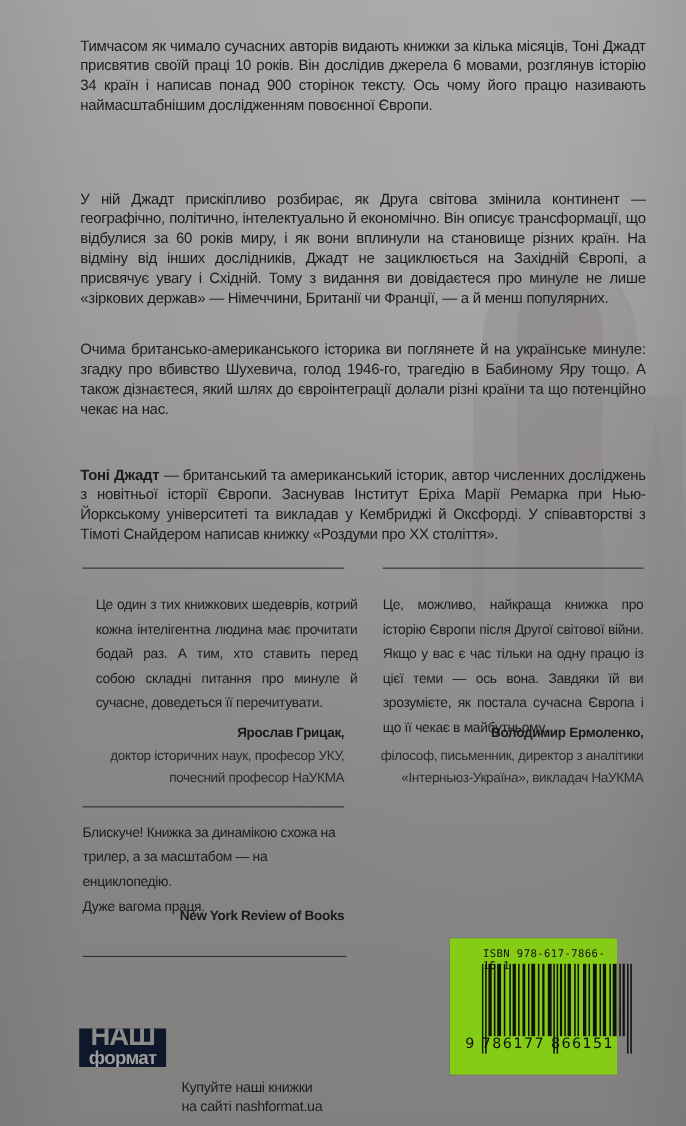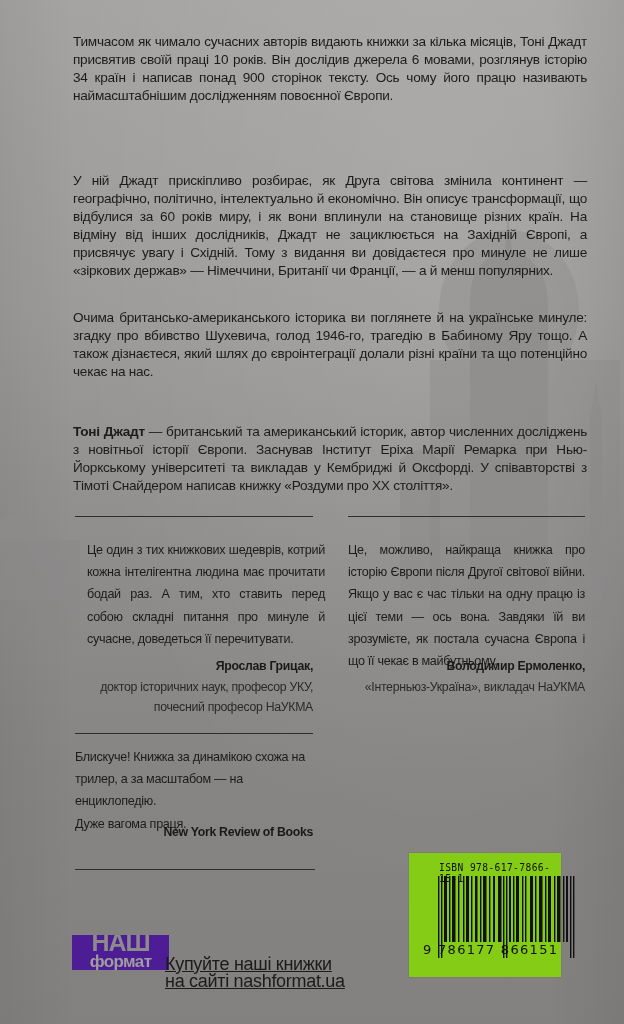--- a/index.html
+++ b/index.html
@@ -38,35 +38,35 @@
   .attr {
     position:absolute; text-align:right; font-size:12.3px; line-height:20.5px; letter-spacing:-0.3px;
     font-family: "Liberation Sans Narrow", "Liberation Sans", sans-serif; color:#2a2929;
   }
   .attr .name { font-weight:bold; color:#1a1919; }
   .a-left { right:311px; top:656px; width:240px; }
   .a-right { right:39px; top:656px; width:240px; }
   .a-bottom { right:311px; top:822px; width:240px; }
   .a-bottom .name { font-weight:bold; }
   .logo {
-    position:absolute; left:72px; top:935px; width:97px; height:35px;
-    background:#4c1d95; color:#9b9998; overflow:hidden;
+    position:absolute; left:72px; top:935px; width:79px; height:35px;
+    background:#0f172a; color:#9b9998; overflow:hidden;
   }
   .logo .top {
     position:absolute; left:0; right:0; top:-5px; text-align:center;
     font-size:25px; font-weight:bold; letter-spacing:-1px; line-height:25px;
     color:#8d8b8a;
   }
   .logo .bottom {
     position:absolute; left:0; right:0; bottom:1px; height:14px; text-align:center;
     font-size:17px; font-weight:bold; line-height:14px; color:#a09e9d; letter-spacing:-0.6px;
   }
   .promo {
-    position:absolute; left:165px; top:956px; font-size:18px; line-height:17px; letter-spacing:-0.3px;
-    font-family: "Liberation Sans Narrow", "Liberation Sans", sans-serif; color:#1c1b1b;text-decoration:underline;
+    position:absolute; left:165px; top:980px; font-size:13px; line-height:17px; letter-spacing:-0.3px;
+    font-family: "Liberation Sans Narrow", "Liberation Sans", sans-serif; color:#1c1b1b;
   }
   .barcode-box {
     position:absolute; left:409px; top:853px; width:152px; height:124px; background:#84cc16;
     box-shadow: 0 0 1px rgba(0,0,0,0.3);
   }
   .isbn-text {
     position:absolute; left:30px; top:9px; font-family:"DejaVu Sans Mono","Liberation Mono",monospace;
     font-size:9.6px; letter-spacing:0.4px; color:#111;
   }
   .bars { position:absolute; left:29px; top:23px; width:137px; height:82px; }
@@ -105,20 +105,21 @@
 <div class="quote q-left">Це один з тих книжкових шедеврів, котрий кожна інтелігентна людина має прочитати бодай раз. А тим, хто ставить перед собою складні питання про минуле й сучасне, доведеться її перечитувати.</div>
 <div class="attr a-left">
   <div class="name">Ярослав Грицак,</div>
   <div>доктор історичних наук, професор УКУ,</div>
   <div>почесний професор НаУКМА</div>
 </div>
 
 <div class="quote q-right">Це, можливо, найкраща книжка про історію Європи після Другої світової війни. Якщо у вас є час тільки на одну працю із цієї теми — ось вона. Завдяки їй ви зрозумієте, як постала сучасна Європа і що її чекає в майбутньому.</div>
 <div class="attr a-right">
   <div class="name">Володимир Ермоленко,</div>
+  <div>філософ, письменник, директор з аналітики</div>
   <div>«Інтерньюз-Україна», викладач НаУКМА</div>
 </div>
 
 <div class="rule" style="left:75px; top:733px; width:238px;"></div>
 
 <div class="quote q-bottom">
   <div>Блискуче! Книжка за динамікою схожа на трилер, а за масштабом — на енциклопедію.</div>
   <div>Дуже вагома праця.</div>
 </div>
 <div class="attr a-bottom">

